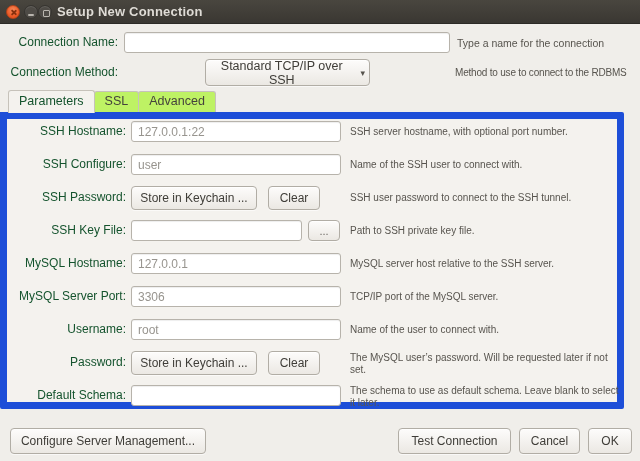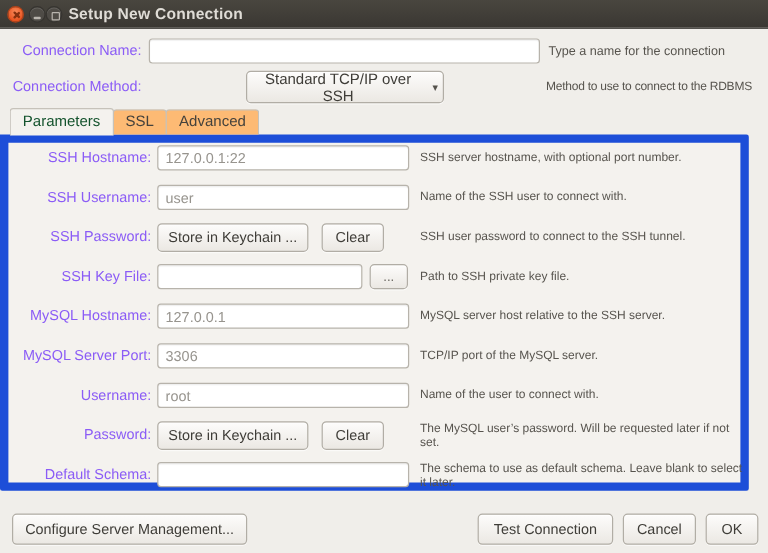--- a/index.html
+++ b/index.html
@@ -47,38 +47,38 @@
   }
   .gtk-btn{
     position:absolute;box-sizing:border-box;height:24px;
     background:linear-gradient(#fdfcfb,#ebe8e3);
     border:1px solid #b1ada5;border-radius:4px;
     box-shadow:0 1px 0 rgba(255,255,255,.6), inset 0 1px 0 rgba(255,255,255,.8);
     font-family:"Liberation Sans","DejaVu Sans",sans-serif;
     font-size:12px;color:#3f3d38;text-align:center;cursor:default;
     display:flex;align-items:center;justify-content:center;padding:0 4px;
   }
-  .label{position:absolute;font-size:12px;color:#8b5cf6;line-height:21px;}
+  .label{position:absolute;font-size:12px;color:#14532d;line-height:21px;}
   .r-label{text-align:right;}
   .hint{position:absolute;font-size:10px;color:#57544e;display:flex;align-items:center;line-height:12px;}
 
   
   .hdr-hint{left:457px;top:32px;height:21px;font-size:10.5px;}
   .method-hint{left:455px;top:61px;height:24px;letter-spacing:-0.2px;}
   .dropdown{
     left:205px;top:59px;width:165px;height:27px;
     gap:7px;font-size:12.5px;
   }
   .caret{font-size:9px;color:#55524c;line-height:10px;}
 
   
   .tabs{position:absolute;left:8px;top:90px;height:23px;display:flex;align-items:flex-end;z-index:3;}
   .tab{
     box-sizing:border-box;height:21px;line-height:19px;padding:0 10px;margin-bottom:1px;
-    background:#fdba74;border:1px solid #c6c2ba;border-bottom:none;border-radius:3px 3px 0 0;
+    background:#bef264;border:1px solid #c6c2ba;border-bottom:none;border-radius:3px 3px 0 0;
     font-size:12.5px;color:#45423c;margin-right:-1px;cursor:default;
   }
   .tab.active{
     height:23px;line-height:21px;margin-bottom:0;background:#f4f2ee;color:#14532d;z-index:4;position:relative;
   }
   .panel{
     position:absolute;left:0;top:112px;width:624px;height:297px;box-sizing:border-box;
     background:#f4f2ee;border:7px solid #1d4ed8;border-radius:0 2px 2px 2px;
   }
   .prow{position:absolute;left:0;width:622px;height:22px;}
@@ -131,21 +131,21 @@
 
 <div class="panel">
 
   <div class="prow" style="top:2px;">
     <span class="label">SSH Hostname:</span>
     <input class="gtk-input" value="127.0.0.1:22" style="">
     <span class="hint">SSH server hostname, with  optional port number.</span>
   </div>
 
   <div class="prow" style="top:35px;">
-    <span class="label">SSH Username:</span>
+    <span class="label">SSH Configure:</span>
     <input class="gtk-input" value="user" style="">
     <span class="hint">Name of the SSH user to connect with.</span>
   </div>
 
   <div class="prow" style="top:68px;">
     <span class="label">SSH Password:</span>
     <div class="gtk-btn btn-store">Store in Keychain ...</div>
     <div class="gtk-btn btn-clear">Clear</div>
     <span class="hint">SSH user password to connect to the SSH tunnel.</span>
   </div>

